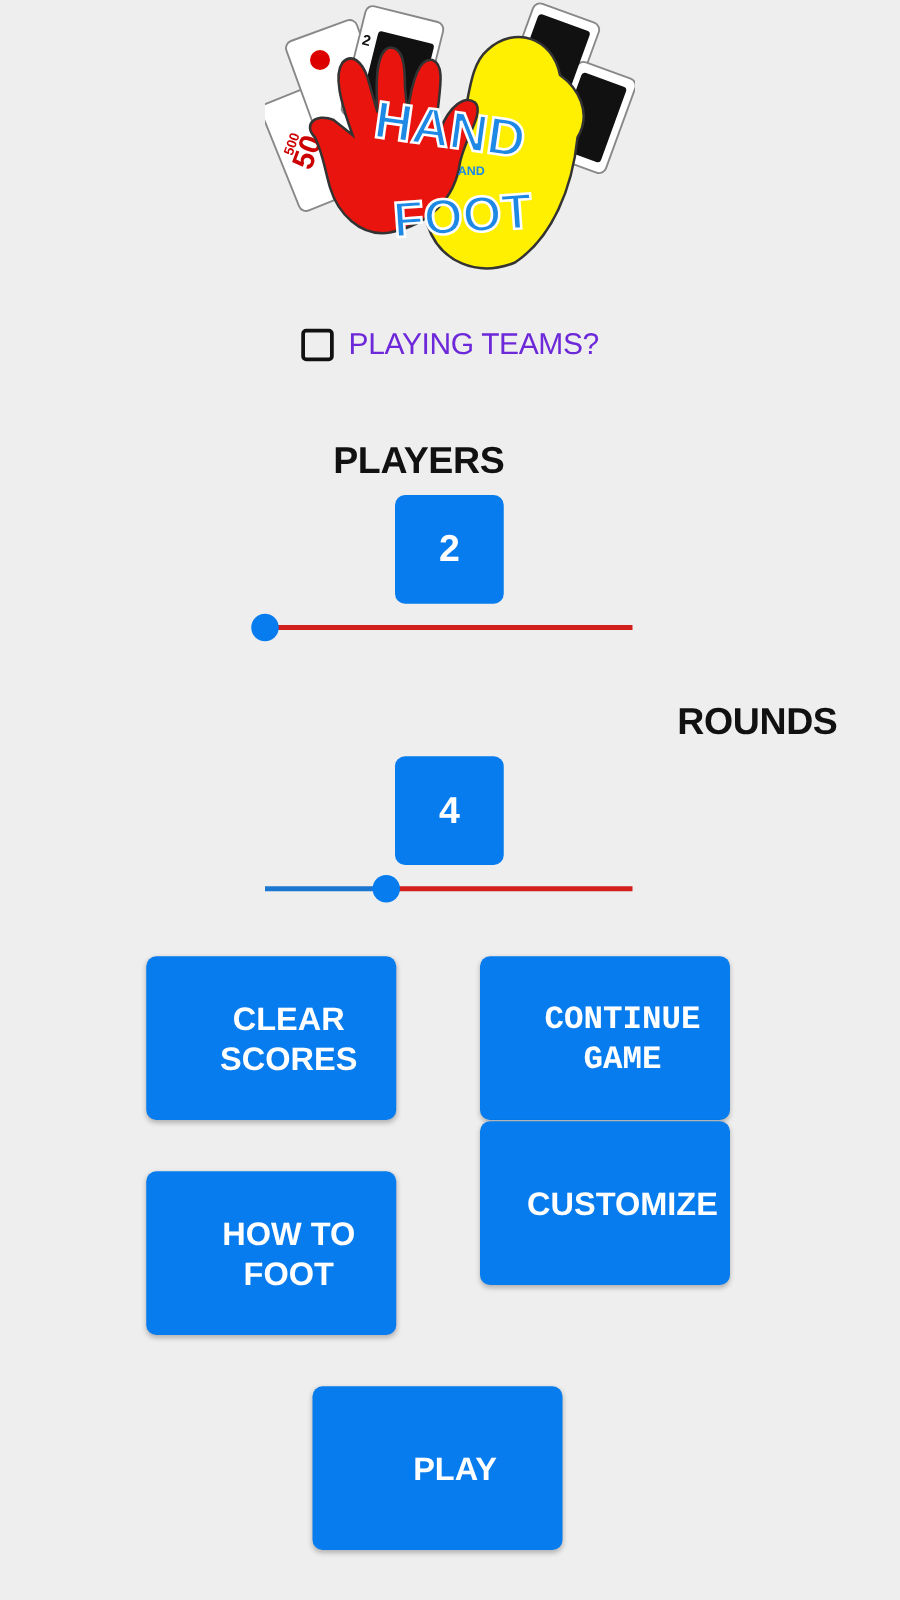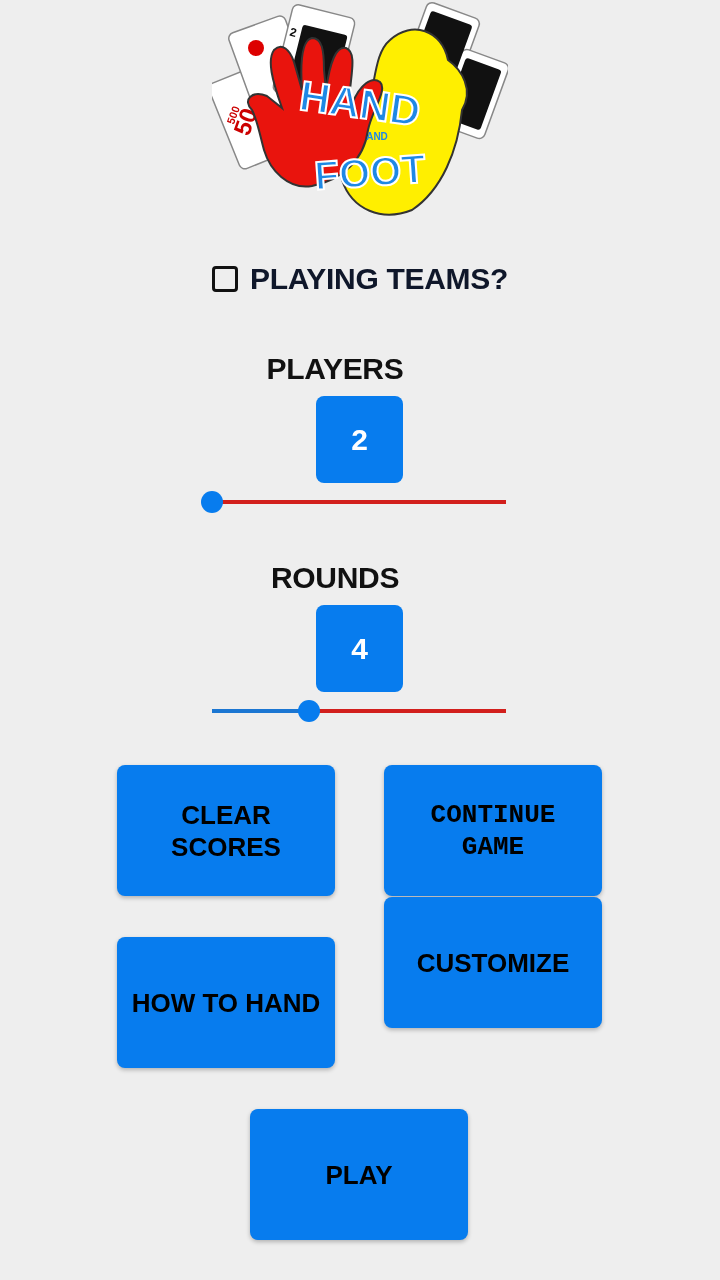--- a/index.html
+++ b/index.html
@@ -11,44 +11,45 @@
   }
   .logo { position: absolute; left: 212px; top: 0; width: 296px; height: 222px; }
   .teams-row {
     position: absolute; top: 262px; left: 0; width: 720px;
     display: flex; justify-content: center; align-items: center; gap: 12px;
   }
   .checkbox {
     width: 26px; height: 26px; border: 3px solid #111; border-radius: 4px;
     box-sizing: border-box; background: transparent;
   }
-  .teams-label { font-size: 30px; font-weight: bold; color: #0f172a; letter-spacing: -0.3px; }
+  .teams-label { font-size: 24px; font-weight: normal; color: #6d28d9; letter-spacing: -0.3px; }
   .section-label {
     position: absolute; left: 0; width: 670px; text-align: center;
     font-size: 30px; font-weight: bold; color: #111; letter-spacing: -0.3px;
   }
   .value-box {
     position: absolute; left: 316px; width: 87px; height: 87px;
     background: #077cee; border-radius: 8px; color: #fff;
     display: flex; align-items: center; justify-content: center;
     font-size: 30px; font-weight: bold;
   }
   .slider { position: absolute; left: 212px; width: 294px; height: 24px; }
   .slider .track-right { position: absolute; top: 10px; height: 4px; background: #d21f1c; right: 0; }
   .slider .track-left { position: absolute; top: 10px; height: 4px; background: #1b76d2; left: 0; }
   .slider .thumb {
     position: absolute; top: 1px; width: 22px; height: 22px; border-radius: 50%;
     background: #077cee; margin-left: -11px;
   }
   .btn {
-    position: absolute; width: 218px; height: 131px; background: #077cee;
-    border-radius: 8px; color: #000000; font-size: 26px; font-weight: bold;
+    position: absolute; width: 172px; height: 131px; background: #077cee;
+    border-radius: 8px; color: #ffffff; font-size: 26px; font-weight: bold;
     display: flex; align-items: center; justify-content: center; text-align: center;
     line-height: 32px; box-shadow: 0 2px 4px rgba(0,0,0,0.25);
     white-space: pre-line;
+    padding-left: 28px;
   }
 </style>
 </head>
 <body>
 
 <div class="logo">
   <svg width="296" height="222" viewBox="0 0 296 222">
 
     <g stroke="#888" stroke-width="1.5">
       <rect x="10" y="70" width="64" height="92" rx="6" fill="#fff" transform="rotate(-22 42 116)"></rect>
@@ -80,27 +81,27 @@
   <span class="teams-label">PLAYING TEAMS?</span>
 </div>
 
 <div class="section-label" style="top:352px;">PLAYERS</div>
 <div class="value-box" style="top:396px;">2</div>
 <div class="slider" style="top:490px;">
   <div class="track-right" style="left:0%;"></div>
   <div class="thumb" style="left:0%;"></div>
 </div>
 
-<div class="section-label" style="top:561px;">ROUNDS</div>
+<div class="section-label" style="top:561px;text-align:right;">ROUNDS</div>
 <div class="value-box" style="top:605px;">4</div>
 <div class="slider" style="top:699px;">
   <div class="track-left" style="width:33%;"></div>
   <div class="track-right" style="left:33%;"></div>
   <div class="thumb" style="left:33%;"></div>
 </div>
 
 <div class="btn" style="left:117px; top:765px;">CLEAR
 SCORES</div>
 <div class="btn" style="left:384px; top:765px;font-family:Liberation Mono, monospace;">CONTINUE
 GAME</div>
-<div class="btn" style="left:117px; top:937px;">HOW TO HAND</div>
+<div class="btn" style="left:117px; top:937px;">HOW TO FOOT</div>
 <div class="btn" style="left:384px; top:897px;">CUSTOMIZE</div>
 <div class="btn" style="left:250px; top:1109px;">PLAY</div>
 
 </body></html>

